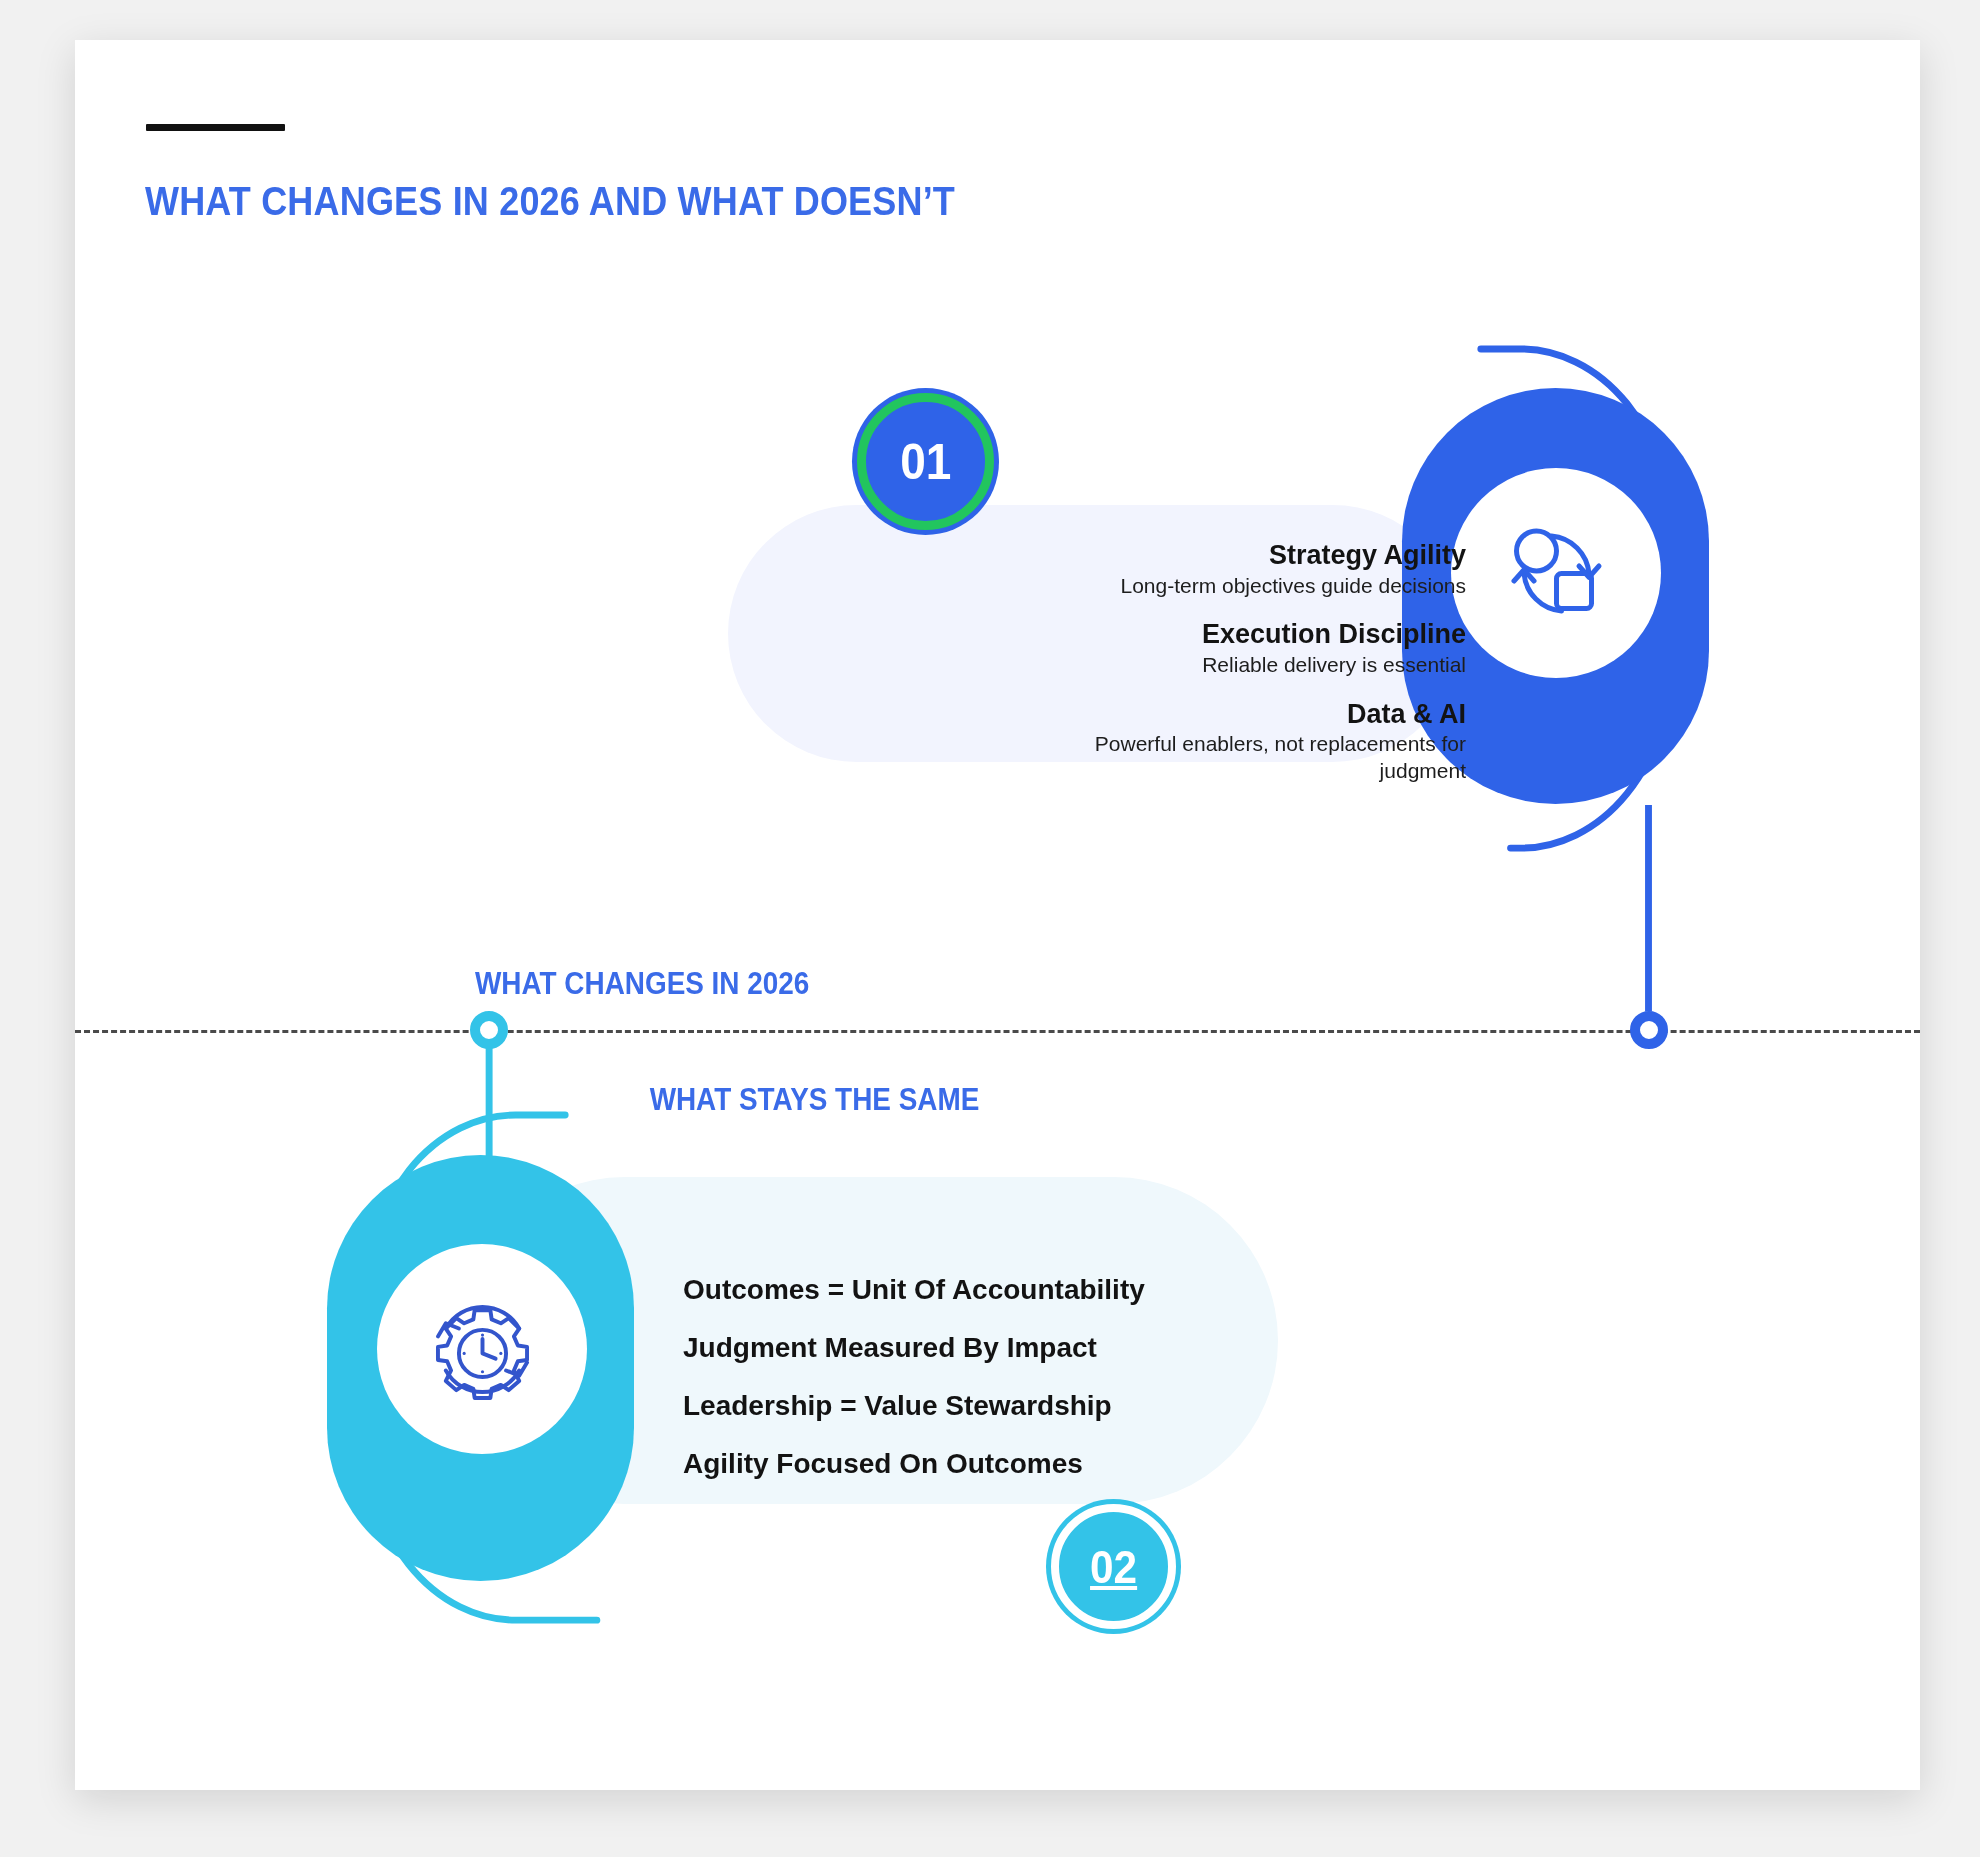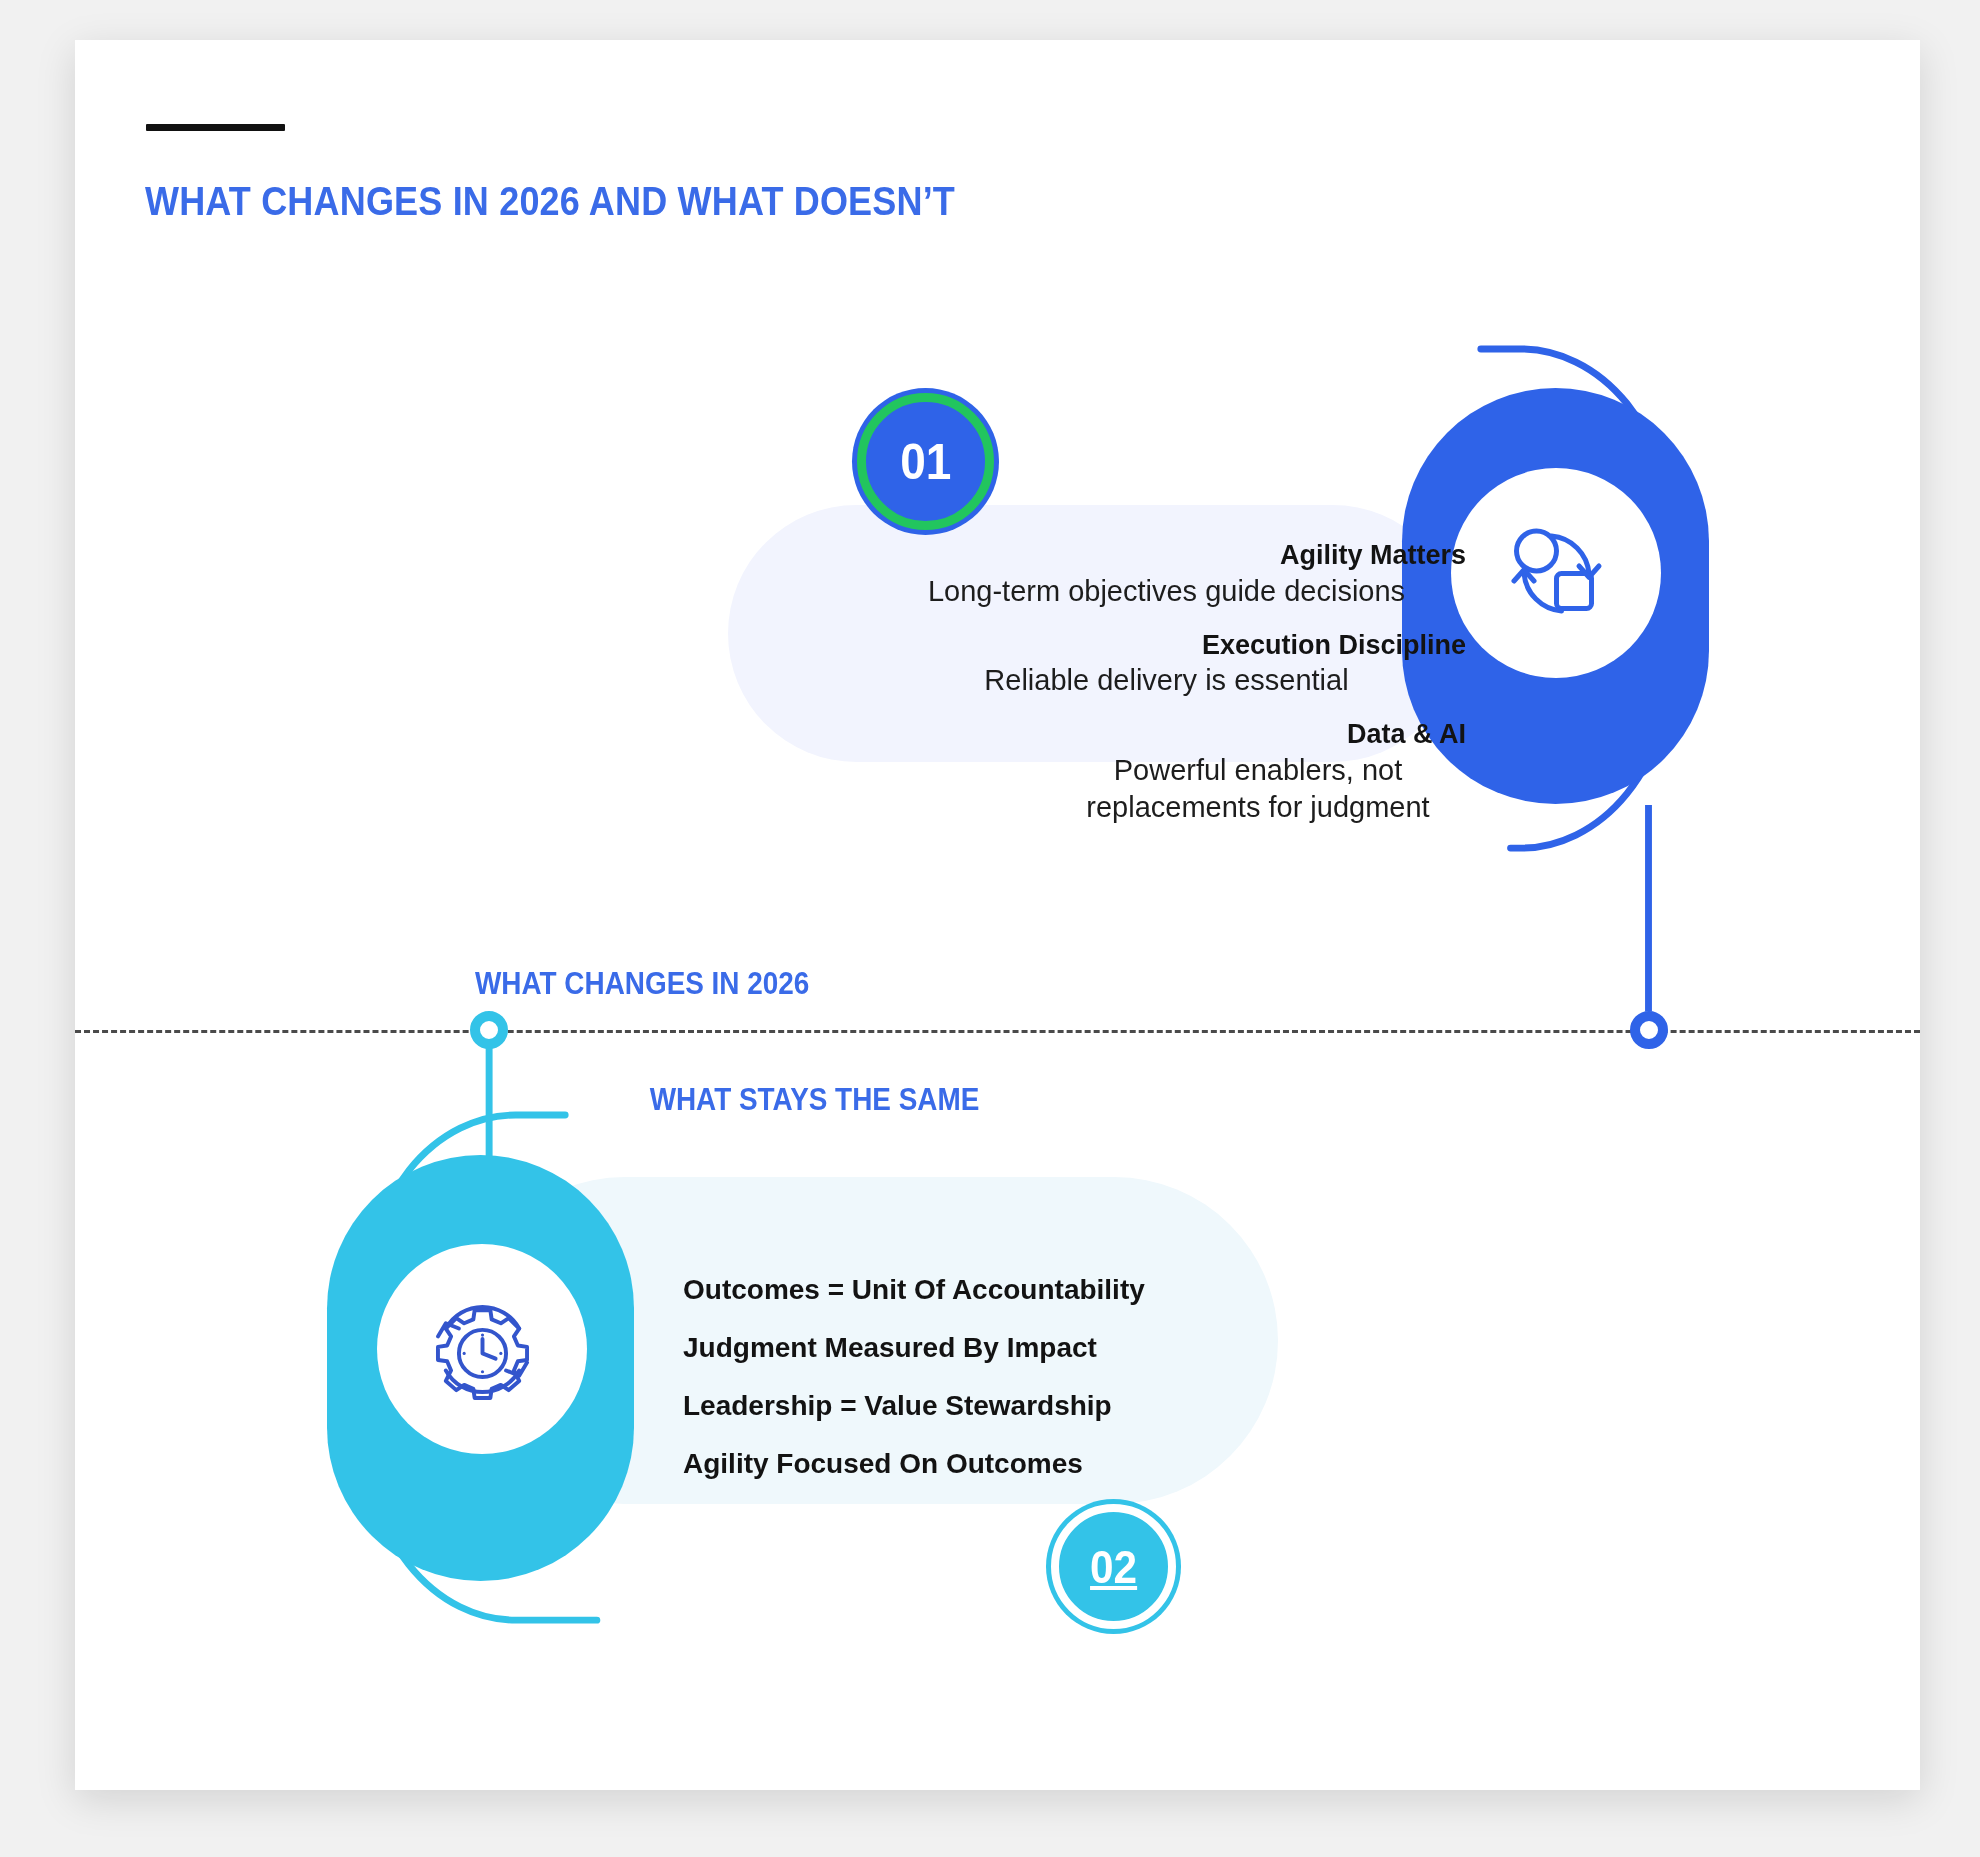--- a/index.html
+++ b/index.html
@@ -94,26 +94,25 @@
 
   .entry { margin: 0; }
   .entry-title {
     font-size: 27px;
     font-weight: 700;
     color: #131313;
     line-height: 1.28;
     margin: 0;
   }
   .entry-sub {
-    font-size: 29px;
+    font-size: 21px;
     font-weight: 400;
     color: #1d1d1d;
     line-height: 1.28;
     margin: 0;
-    text-align: center;
   }
   .top-text {
     position: absolute;
     right: 0;
     top: 0;
     width: 100%;
     text-align: right;
   }
   .top-text .entry { margin-bottom: 18px; }
   .top-text .entry:last-child { margin-bottom: 14px; }
@@ -212,21 +211,21 @@
         <path d="M 46 20 A 33 33 0 0 1 76 50" fill="none" stroke="#2F63E8" stroke-width="4" stroke-linecap="round"></path>
         <path d="M 68 44 L 76 53 L 84 44" fill="none" stroke="#2F63E8" stroke-width="4" stroke-linecap="round" stroke-linejoin="round"></path>
         <path d="M 54 80 A 33 33 0 0 1 24 50" fill="none" stroke="#2F63E8" stroke-width="4" stroke-linecap="round"></path>
         <path d="M 16 56 L 24 47 L 32 56" fill="none" stroke="#2F63E8" stroke-width="4" stroke-linecap="round" stroke-linejoin="round"></path>
       </svg>
     </div>
 
     <div style="position:absolute; left:792px; top:498px; width:599px;">
       <div class="top-text">
         <div class="entry">
-          <p class="entry-title">Agility Matters</p>
+          <p class="entry-title">Strategy Agility</p>
           <p class="entry-sub">Long-term objectives guide decisions</p>
         </div>
         <div class="entry">
           <p class="entry-title">Execution Discipline</p>
           <p class="entry-sub">Reliable delivery is essential</p>
         </div>
         <div class="entry">
           <p class="entry-title">Data &amp; AI</p>
           <p class="entry-sub" style="max-width:416px; margin-left:auto;">Powerful enablers, not replacements for judgment</p>
         </div>

